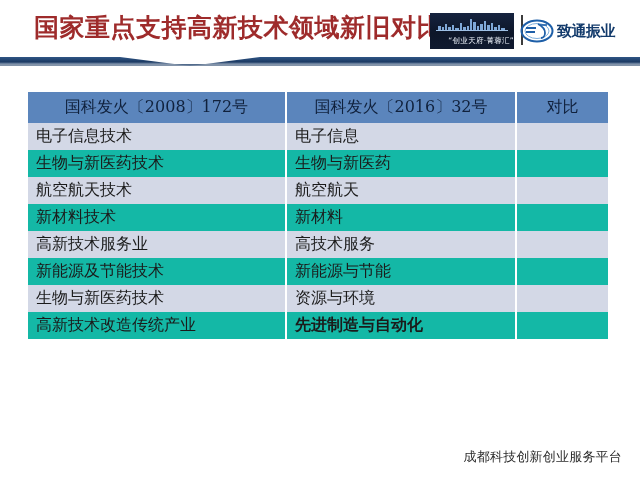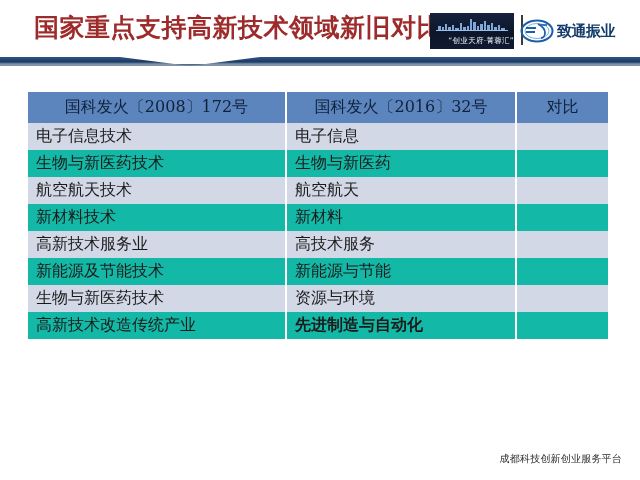--- a/index.html
+++ b/index.html
@@ -150,21 +150,21 @@
     color: #e8463f;
     font-weight: bold;
   }
 
   
   #footer-text {
     position: absolute;
     right: 18px;
     bottom: 14px;
     font-family: "DejaVu Sans", sans-serif;
-    font-size: 10px;
+    font-size: 13px;
     color: #2b2b2b;
     letter-spacing: 0.2px;
     white-space: nowrap;
   }
 </style>
 </head>
 <body>
 
 <div id="header-bar">
 

